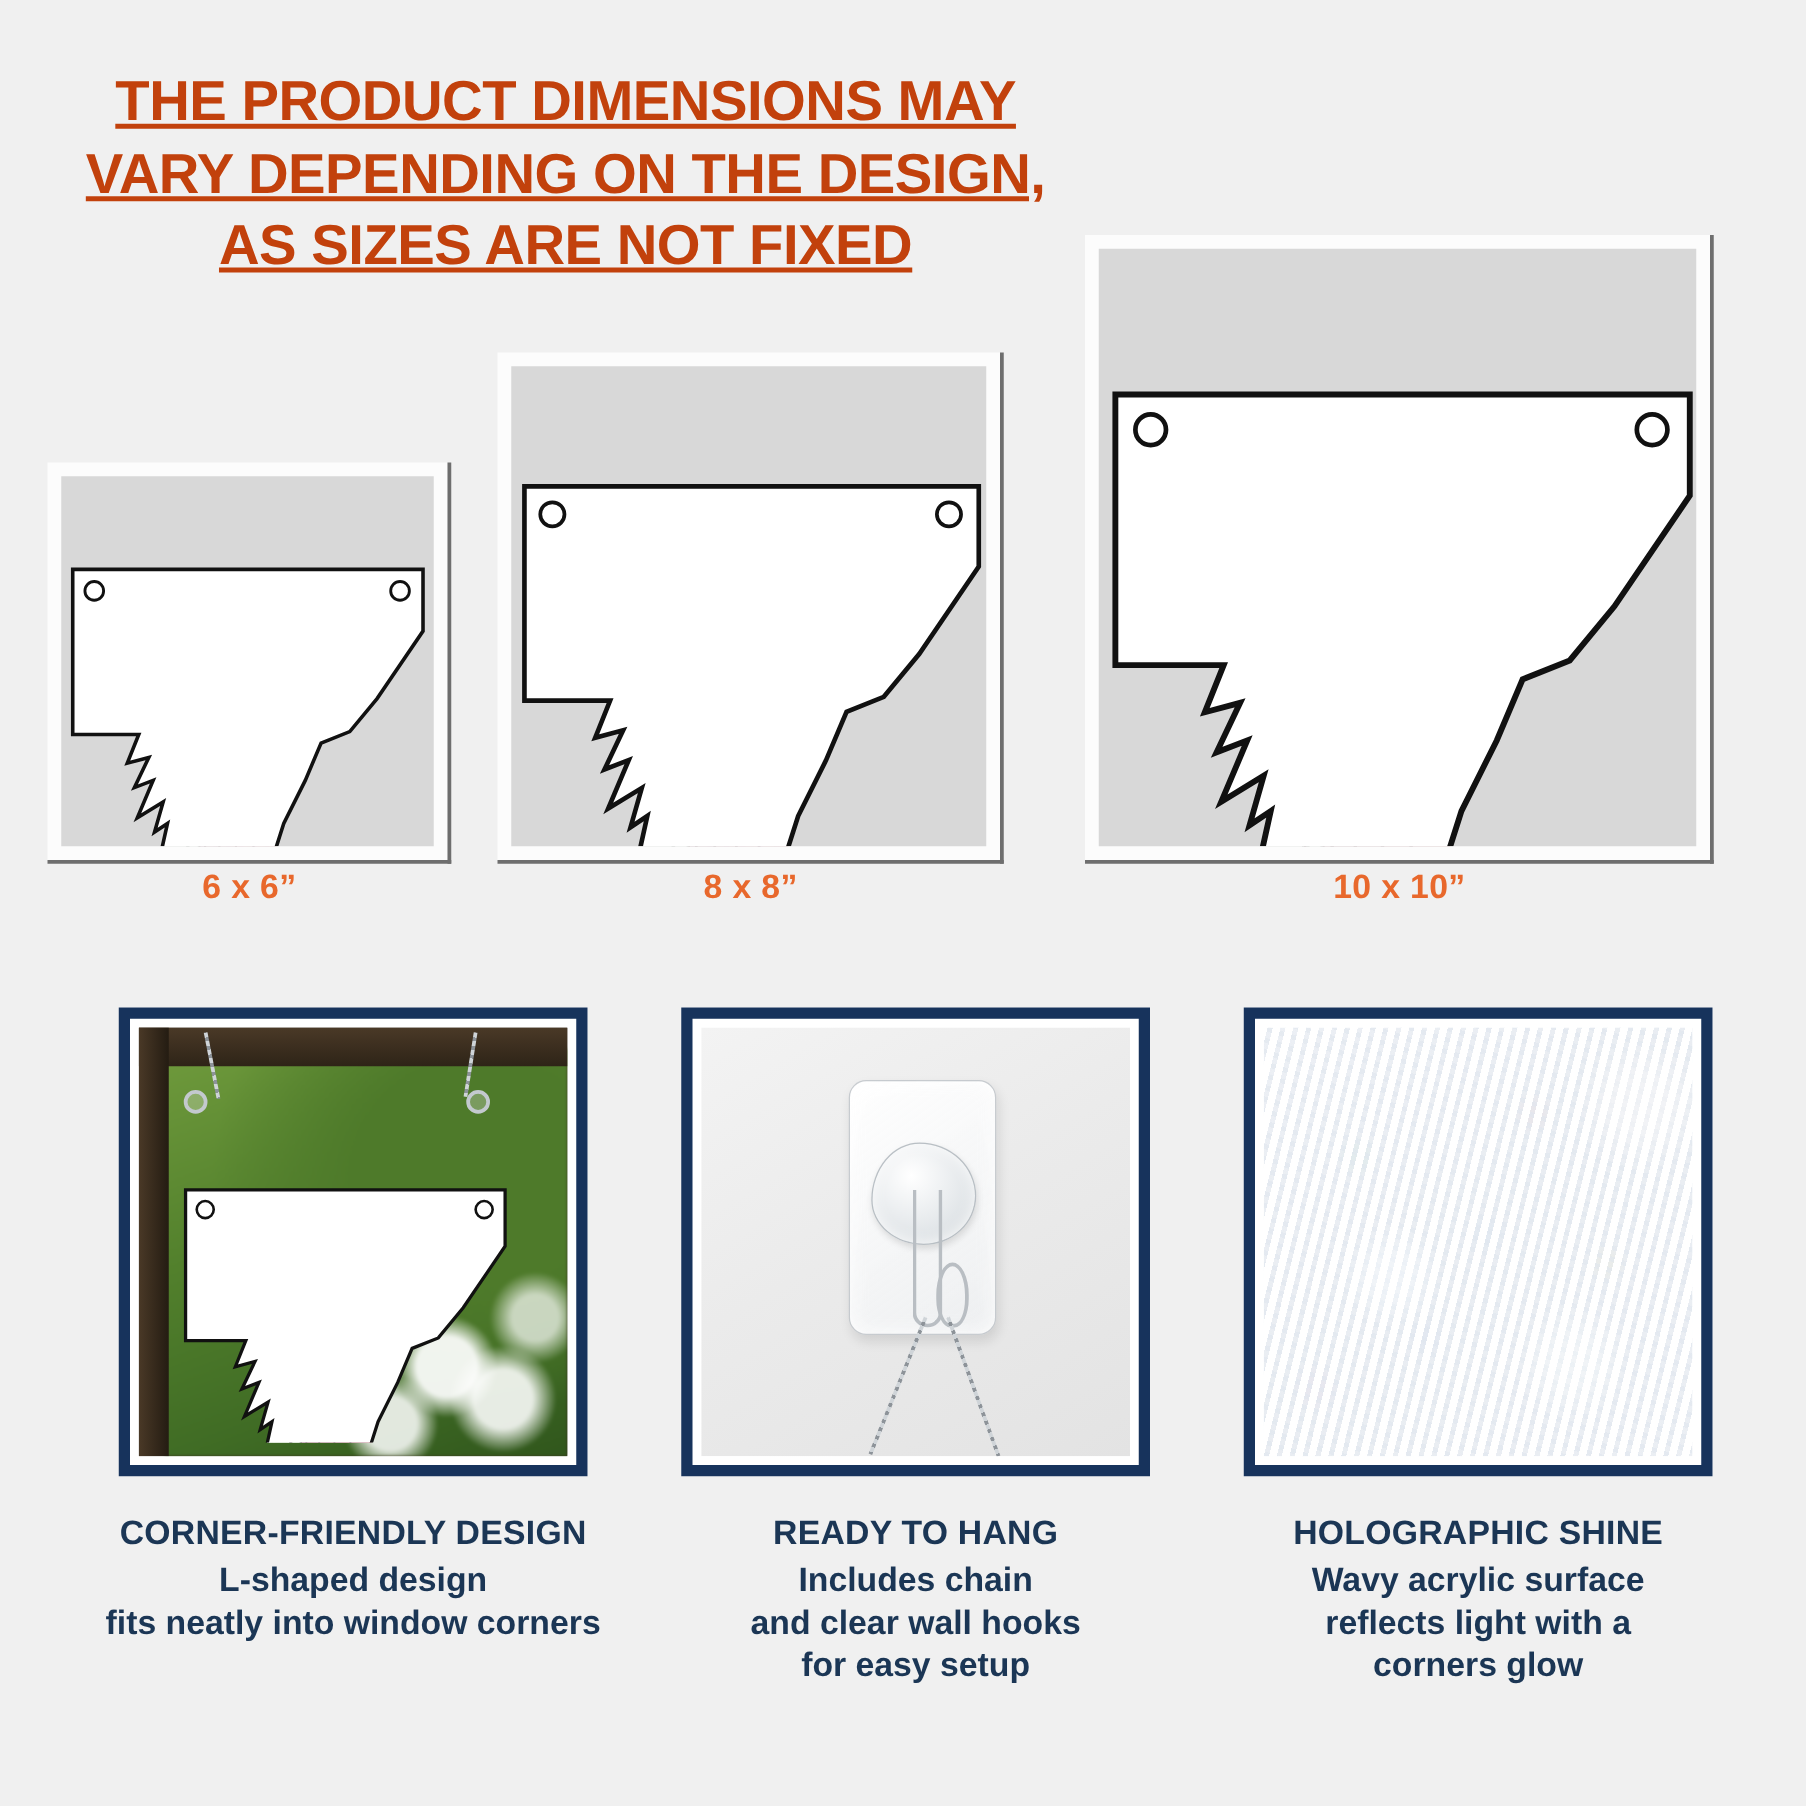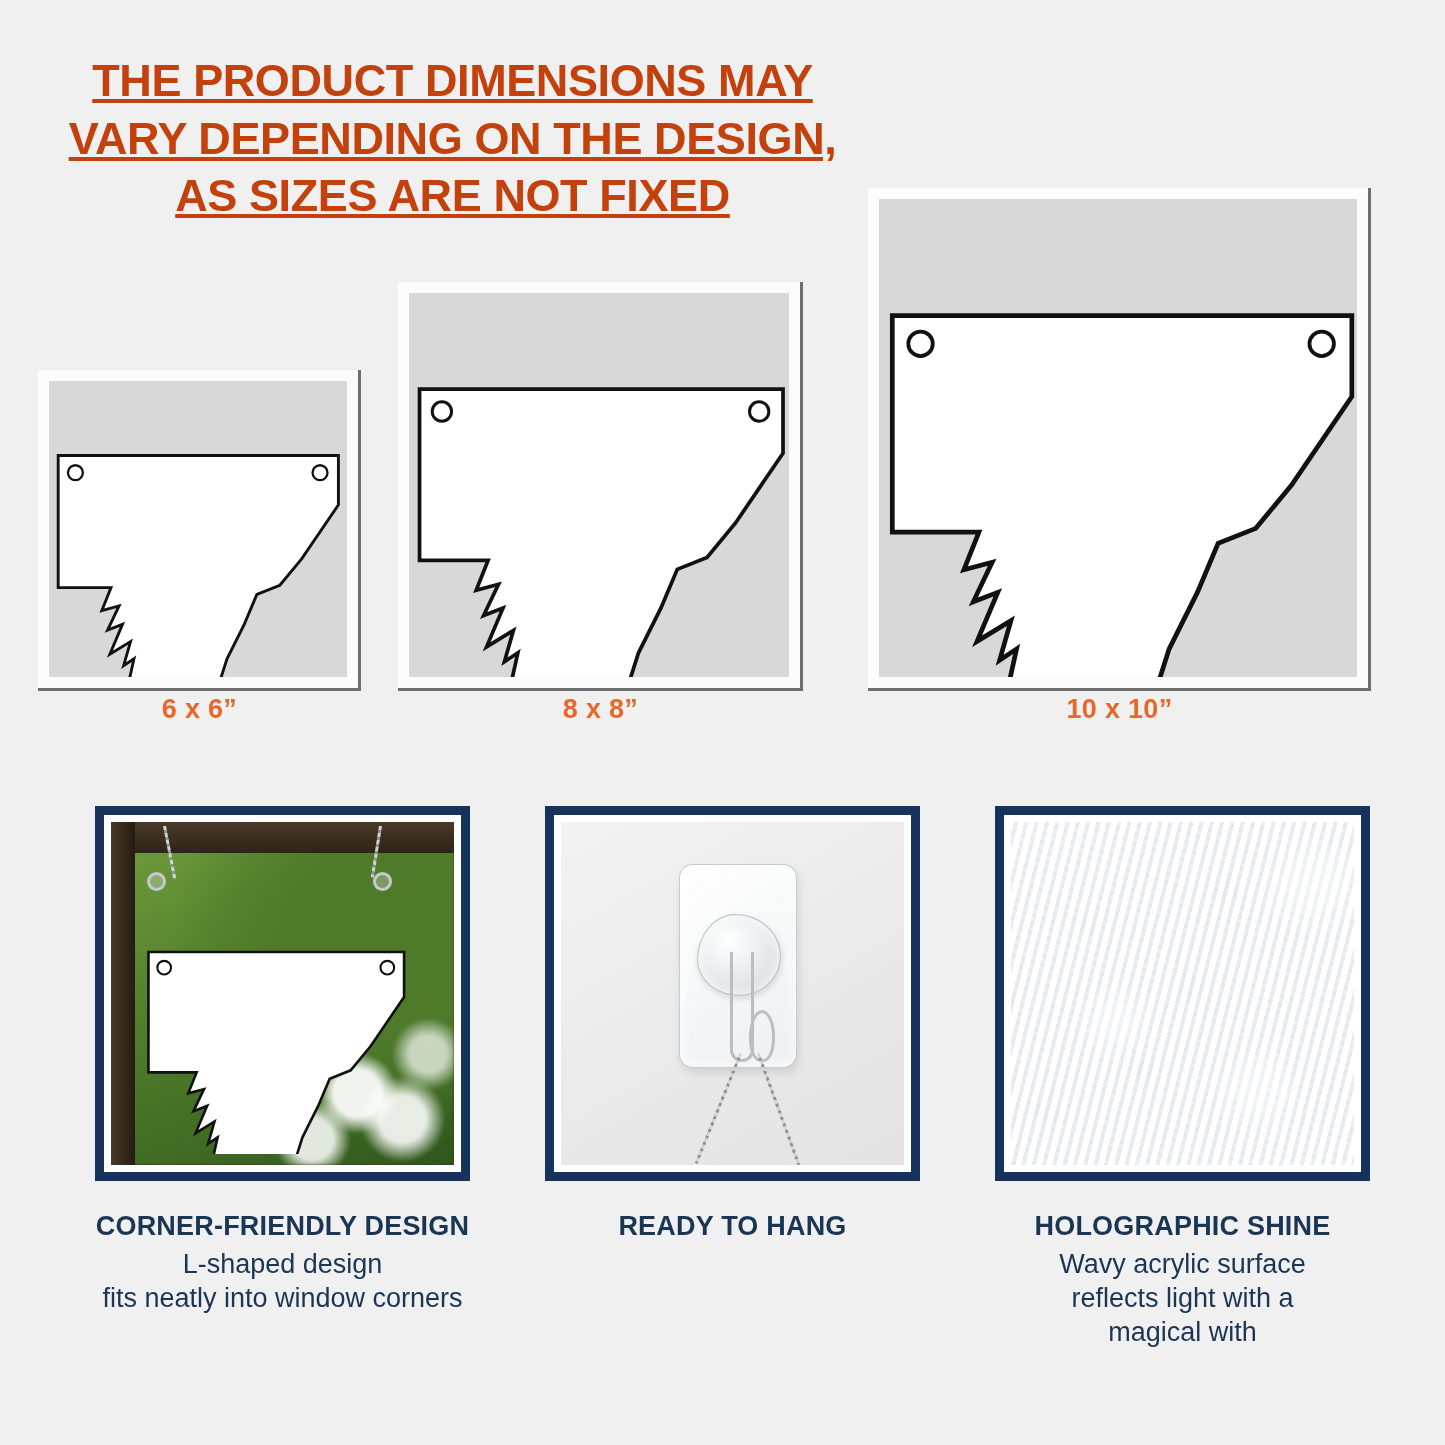--- a/index.html
+++ b/index.html
@@ -80,21 +80,21 @@
     text-align: center;
     color: #1b3655;
   }
   .feature-title {
     font-weight: 800; font-size: 27px;
     letter-spacing: 0.2px; margin-bottom: 6px;
     text-transform: uppercase;
     white-space: nowrap;
   }
   .feature-desc { font-size: 27px; line-height: 1.25; font-weight: 400; }
-  .feature-desc span { display: block; white-space: nowrap; }
+  .feature-desc span { display: block; white-space: nowrap; font-weight: bold; }
 
   
   .window-scene { position: absolute; inset: 0; background: #3b2e20; }
   .win-glass {
     position: absolute; left: 6%; top: 5%; right: 0; bottom: 0;
     background:
       radial-gradient(circle at 70% 78%, rgba(255,255,255,.92) 0 7%, rgba(255,255,255,0) 12%),
       radial-gradient(circle at 84% 86%, rgba(255,255,255,.88) 0 6%, rgba(255,255,255,0) 11%),
       radial-gradient(circle at 56% 92%, rgba(255,255,255,.85) 0 6%, rgba(255,255,255,0) 11%),
       radial-gradient(circle at 92% 66%, rgba(255,255,255,.7) 0 5%, rgba(255,255,255,0) 10%),
@@ -494,34 +494,39 @@
             <div class="hook-knob" style="left:136px; top:92px; width:84px; height:82px;"></div>
             <div class="hook-arm" style="left:169px; top:130px; width:24px; height:110px;"></div>
             <div class="hook-loop" style="left:188px; top:188px; width:26px; height:52px;"></div>
             <div class="chain" style="left:178px; top:232px; height:118px; transform:rotate(22deg); transform-origin:top center;"></div>
             <div class="chain" style="left:196px; top:232px; height:118px; transform:rotate(-20deg); transform-origin:top center;"></div>
           </div>
         </div>
       </div>
       <div class="feature-caption" style="top:405px;">
         <div class="feature-title">READY TO HANG</div>
+        <div class="feature-desc">
+          <span>Includes chain</span>
+          <span>and clear wall hooks</span>
+          <span>for easy setup</span>
+        </div>
       </div>
     </div>
 
     <div class="feature" style="left:995px; width:375px;">
       <div class="feature-box" style="height:375px;">
         <div class="feature-media" style="height:100%;">
           <div class="holo"></div>
           <div class="holo-spec"></div>
         </div>
       </div>
       <div class="feature-caption" style="top:405px;">
         <div class="feature-title">HOLOGRAPHIC SHINE</div>
         <div class="feature-desc">
           <span>Wavy acrylic surface</span>
           <span>reflects light with a</span>
-          <span>magical with</span>
+          <span>corners glow</span>
         </div>
       </div>
     </div>
 
   </div>
 </div>
 
 </body></html>

